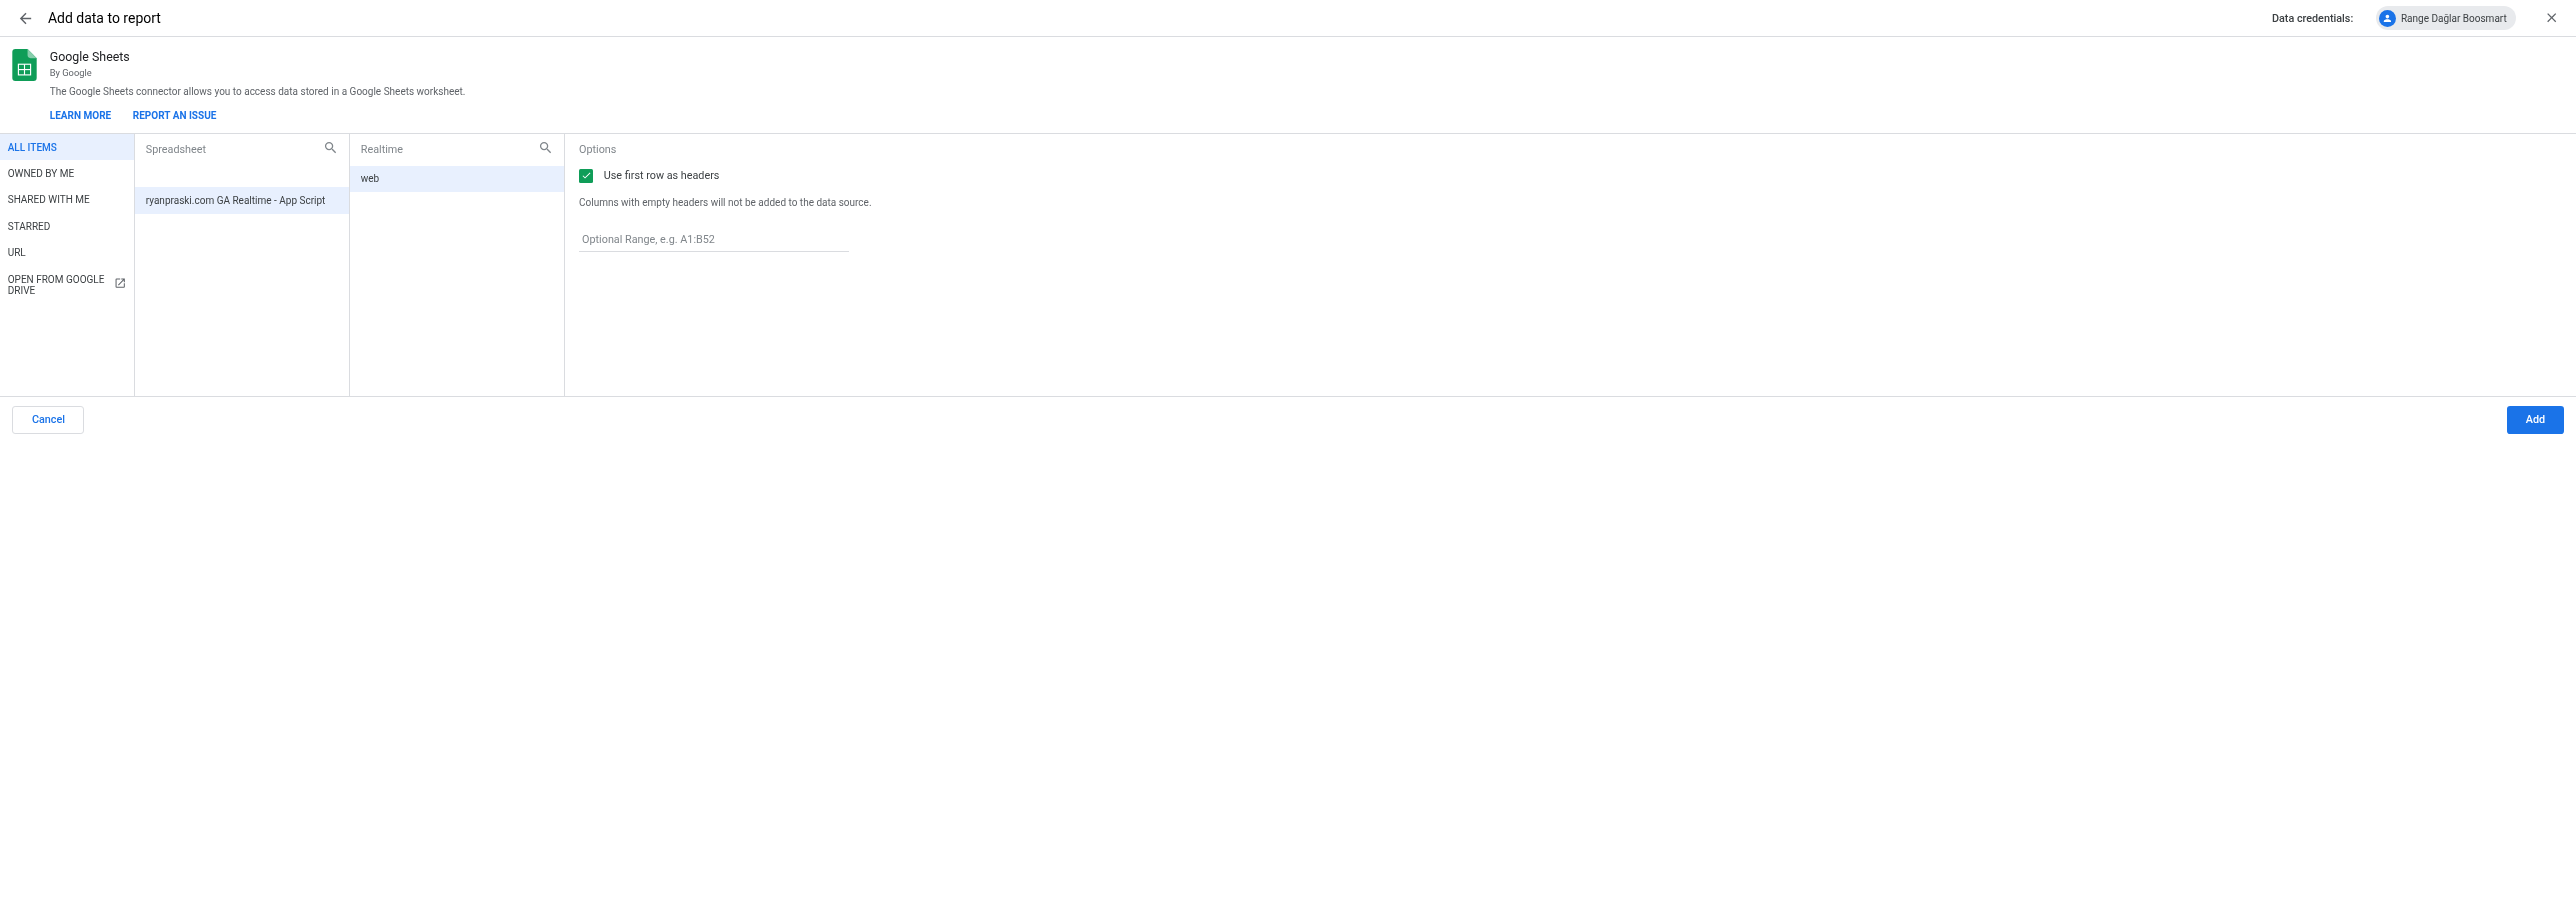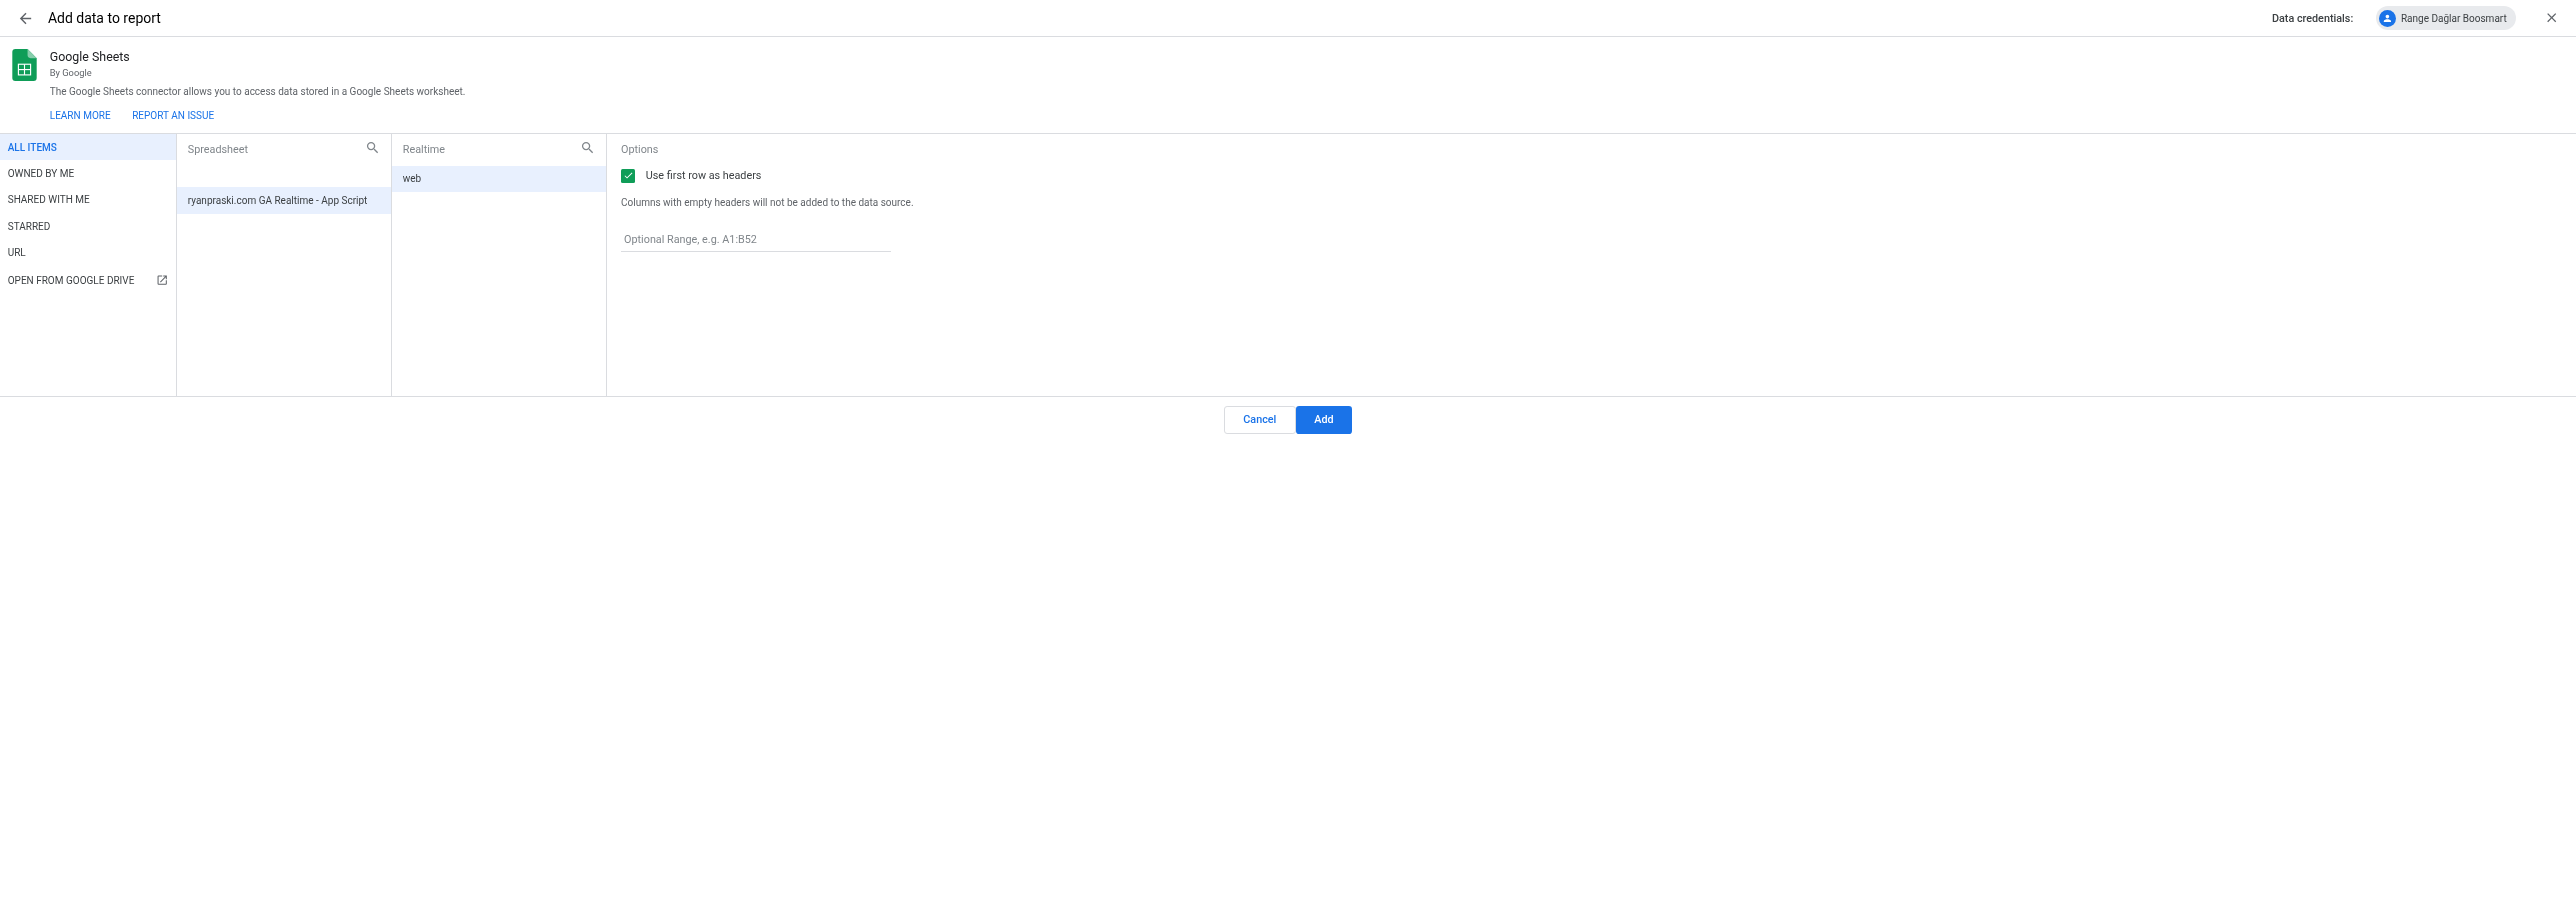--- a/index.html
+++ b/index.html
@@ -33,25 +33,25 @@
     }
     .sheets-logo {
       width: 25px; height: 31px;
       position: relative;
       flex-shrink: 0;
     }
     .connector-text h2 { font-size: 12.4px; font-weight: 400; color: #202124; margin-bottom: 3.1px; }
     .connector-author { font-size: 9.3px; color: #5f6368; margin-bottom: 7.7px; }
     .connector-desc { font-size: 10px; color: #5f6368; margin-bottom: 12.4px; }
     .connector-links { display: flex; gap: 21.6px; }
-    .connector-links a { color: #1a73e8; font-size: 10px; font-weight: 400; text-decoration: none; cursor: pointer; }
+    .connector-links a { color: #1a73e8; font-size: 10px; font-weight: 700; text-decoration: none; cursor: pointer; }
     
     .panels { display: flex; height: 263px; border-bottom: 0.8px solid #dadce0; }
     
-    .sidebar { width: 177px; border-right: 0.8px solid #dadce0; }
+    .sidebar { width: 135px; border-right: 0.8px solid #dadce0; }
     .sidebar-item {
       padding: 7.7px 7.7px; font-size: 10px; color: #3c4043;
       cursor: pointer; display: flex; align-items: center; gap: 6.2px;
     }
     .sidebar-item.active { background: #e8f0fe; color: #1a73e8; font-weight: 500; }
     
     .column {
       width: 215px; border-right: 0.8px solid #dadce0; display: flex; flex-direction: column;
     }
     .column-header {
@@ -77,21 +77,21 @@
     .checkbox-label { font-size: 10.8px; color: #3c4043; }
     .options-note { font-size: 10px; color: #5f6368; line-height: 1.5; margin-bottom: 18.5px; }
     .range-input {
       border: none; border-bottom: 0.8px solid #dadce0;
       padding: 4.6px 3.1px; font-size: 10.8px; width: 270px; outline: none;
       color: #3c4043;
     }
     .range-input::placeholder { color: #80868b; }
     
     .footer {
-      display: flex; justify-content: center; gap: 0;
+      display: flex; justify-content: space-between; gap: 0;
       padding: 9.3px 12.4px;
     }
     .btn {
       padding: 6.2px 18.5px; font-size: 10.8px; font-weight: 500;
       border-radius: 3.1px; cursor: pointer; border: none;
     }
     .btn-cancel { background: #fff; color: #1a73e8; border: 0.8px solid #dadce0; }
     .btn-primary { background: #1a73e8; color: #fff; }
     
     .ext-icon { margin-left: auto; }

